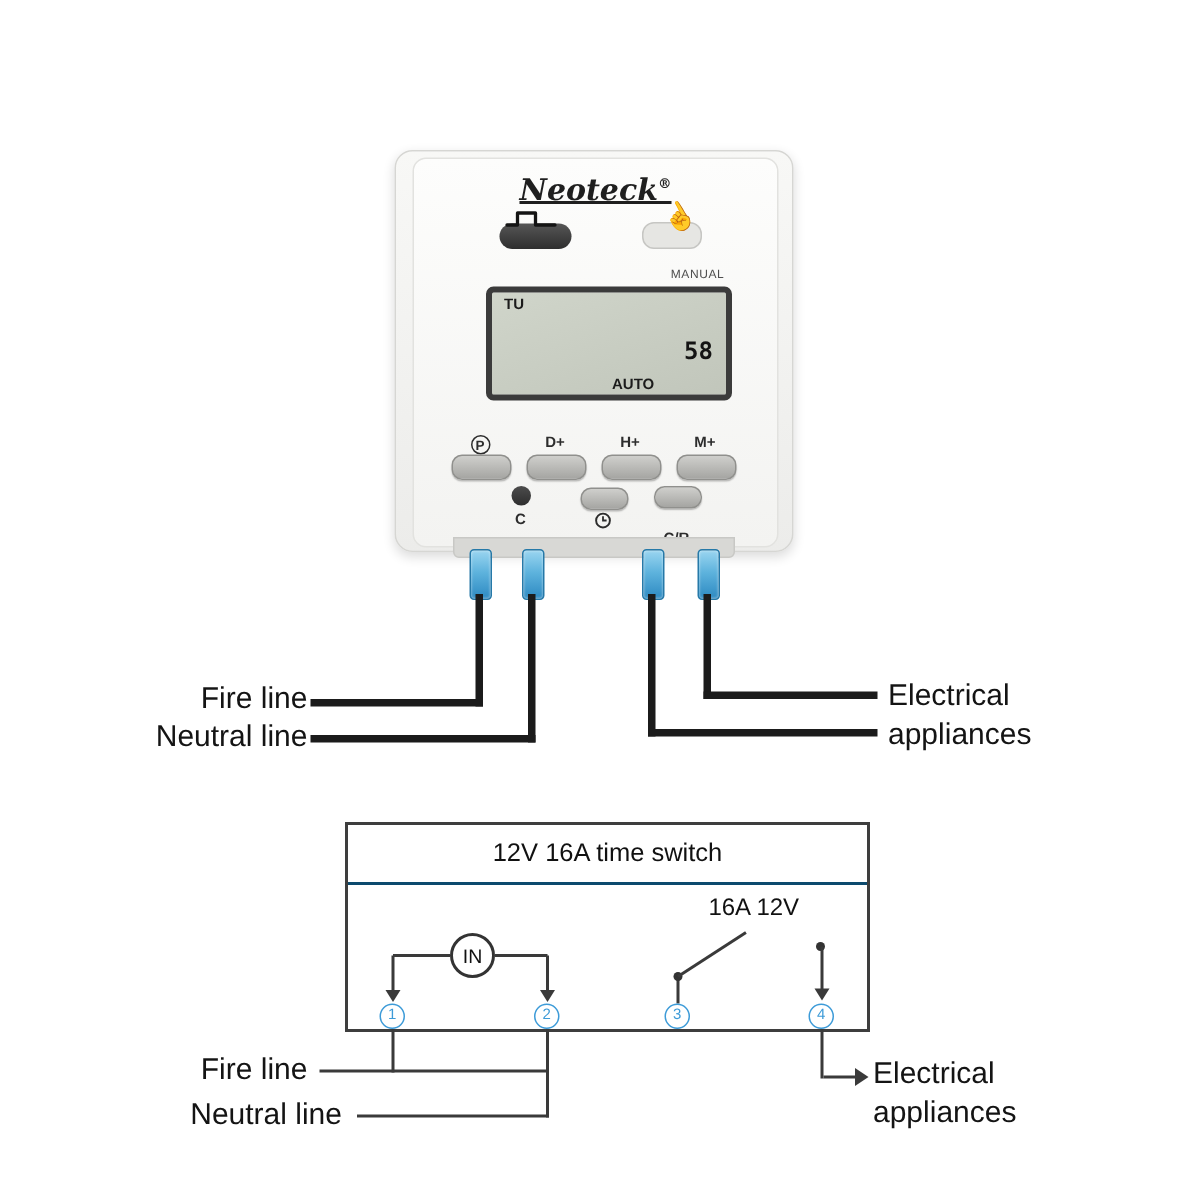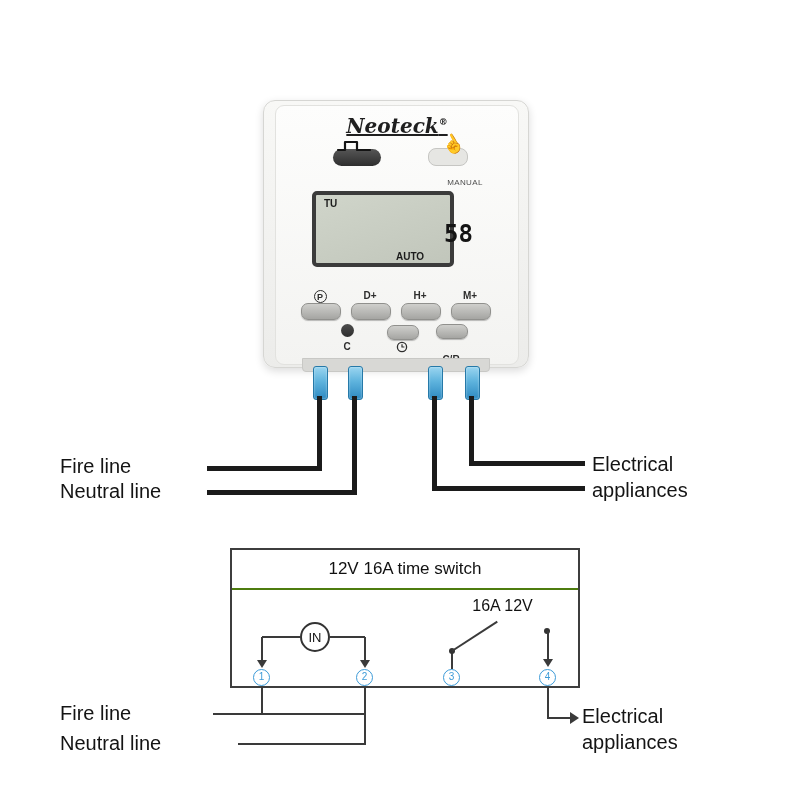--- a/index.html
+++ b/index.html
@@ -20,51 +20,51 @@
         font-size:20px;color:#1f1f1f;text-decoration:underline;}
   .reg{font-size:9px;vertical-align:super;font-style:normal;}
   .pulsebtn{position:absolute;left:57px;top:43px;width:48px;height:17px;border-radius:9px;
             background:linear-gradient(180deg,#565656,#2e2e2e);}
   .manbtn{position:absolute;left:152px;top:42px;width:38px;height:16px;border-radius:8px;
           background:#e6e6e3;border:1px solid #c6c6c3;}
   .hand{position:absolute;left:166px;top:28px;font-size:18px;color:#2b2b2b;
         transform:rotate(-30deg);}
   .manlbl{position:absolute;left:167px;top:72px;width:44px;text-align:center;
           font-size:8px;letter-spacing:.4px;color:#4e4e4e;}
-  .lcd{position:absolute;left:36px;top:85px;width:142px;height:76px;box-sizing:border-box;
+  .lcd{position:absolute;left:48px;top:85px;width:164px;height:76px;box-sizing:border-box;
        border:4px solid #3b3b3b;border-radius:5px;
        background:linear-gradient(160deg,#d0d5ca,#c1c6bb);}
   .lcd-day{position:absolute;left:8px;top:3px;font-size:10px;font-weight:bold;color:#1c1c1c;}
   .lcd-time{position:absolute;left:10px;top:10px;font-family:"DejaVu Sans Mono",monospace;
             font-weight:bold;font-size:38px;line-height:38px;letter-spacing:-1px;color:#141414;}
   .lcd-sec{position:absolute;left:128px;top:29px;font-family:"DejaVu Sans Mono",monospace;
-           font-weight:bold;font-size:24px;line-height:20px;color:#141414;}
+           font-weight:bold;font-size:16px;line-height:20px;color:#141414;}
   .lcd-mode{position:absolute;left:80px;top:56px;font-size:10px;font-weight:bold;color:#1c1c1c;}
   .r1lbl{position:absolute;top:184px;width:40px;text-align:center;font-size:10px;
          font-weight:bold;color:#2d2d2d;}
   .circled{display:inline-block;width:13px;height:13px;line-height:12px;border:1px solid #2d2d2d;
            border-radius:50%;font-size:9px;box-sizing:border-box;}
   .gbtn{position:absolute;height:15px;border-radius:7px;
         background:linear-gradient(180deg,#cfcfcc,#a5a5a2);border:1px solid #90908d;
         box-shadow:0 1px 1px rgba(0,0,0,.25);}
   .r2lbl{position:absolute;text-align:center;font-size:10px;font-weight:bold;color:#2d2d2d;}
   .cbtn{position:absolute;left:65px;top:218px;width:13px;height:13px;border-radius:50%;
         background:linear-gradient(180deg,#4c4c4c,#2e2e2e);}
   .termstrip{position:absolute;left:302px;top:358px;width:186px;height:12px;background:#d8d8d5;
              border:1px solid #c8c8c5;border-radius:0 0 4px 4px;}
   .term{position:absolute;top:366px;width:13px;height:32px;border-radius:3px;
         background:linear-gradient(180deg,#9ad5f0 0%,#5eb3dd 45%,#2e8ac2 100%);
         border:1px solid #2679a8;box-shadow:inset 0 0 2px rgba(255,255,255,.6);}
   .wire{position:absolute;background:#1b1b1b;}
   .lbl{position:absolute;font-size:20px;color:#141414;}
-  .right{}
+  .right{text-align:right;}
   
   .sbox{position:absolute;left:230px;top:548px;width:350px;height:140px;box-sizing:border-box;
         border:2px solid #3e3e3e;background:#fff;}
-  .sboxtitle{height:38px;line-height:38px;border-bottom:2px solid #4d7c0f;text-align:center;
+  .sboxtitle{height:38px;line-height:38px;border-bottom:2px solid #0c4a6e;text-align:center;
              font-size:17px;color:#111;}
   .ln{position:absolute;background:#3a3a3a;}
   .incircle{position:absolute;left:300px;top:622px;width:30px;height:30px;box-sizing:border-box;
             border:2px solid #333;border-radius:50%;text-align:center;line-height:27px;
             font-size:13px;color:#111;background:#fff;}
   .tnum{position:absolute;width:17px;height:17px;box-sizing:border-box;border:1.5px solid #3d9bd8;
         border-radius:50%;color:#3d9bd8;font-size:10px;line-height:14px;text-align:center;
         background:#fff;}
   .arr-down{position:absolute;width:0;height:0;border-left:5px solid transparent;
             border-right:5px solid transparent;border-top:8px solid #3a3a3a;}

